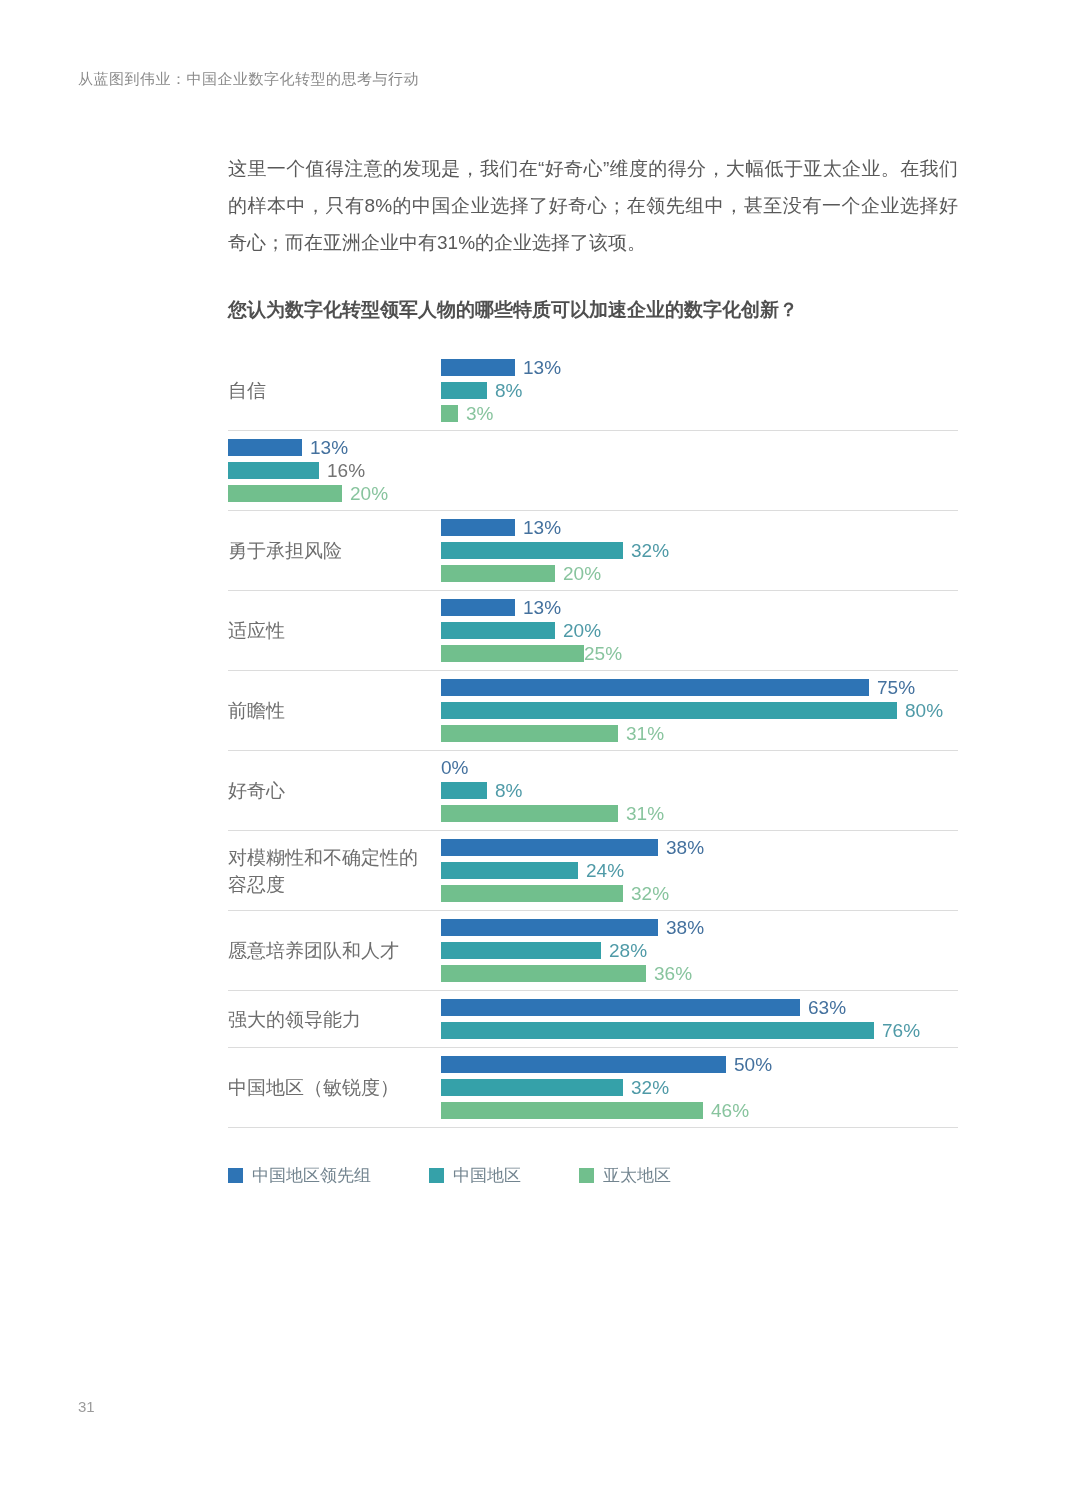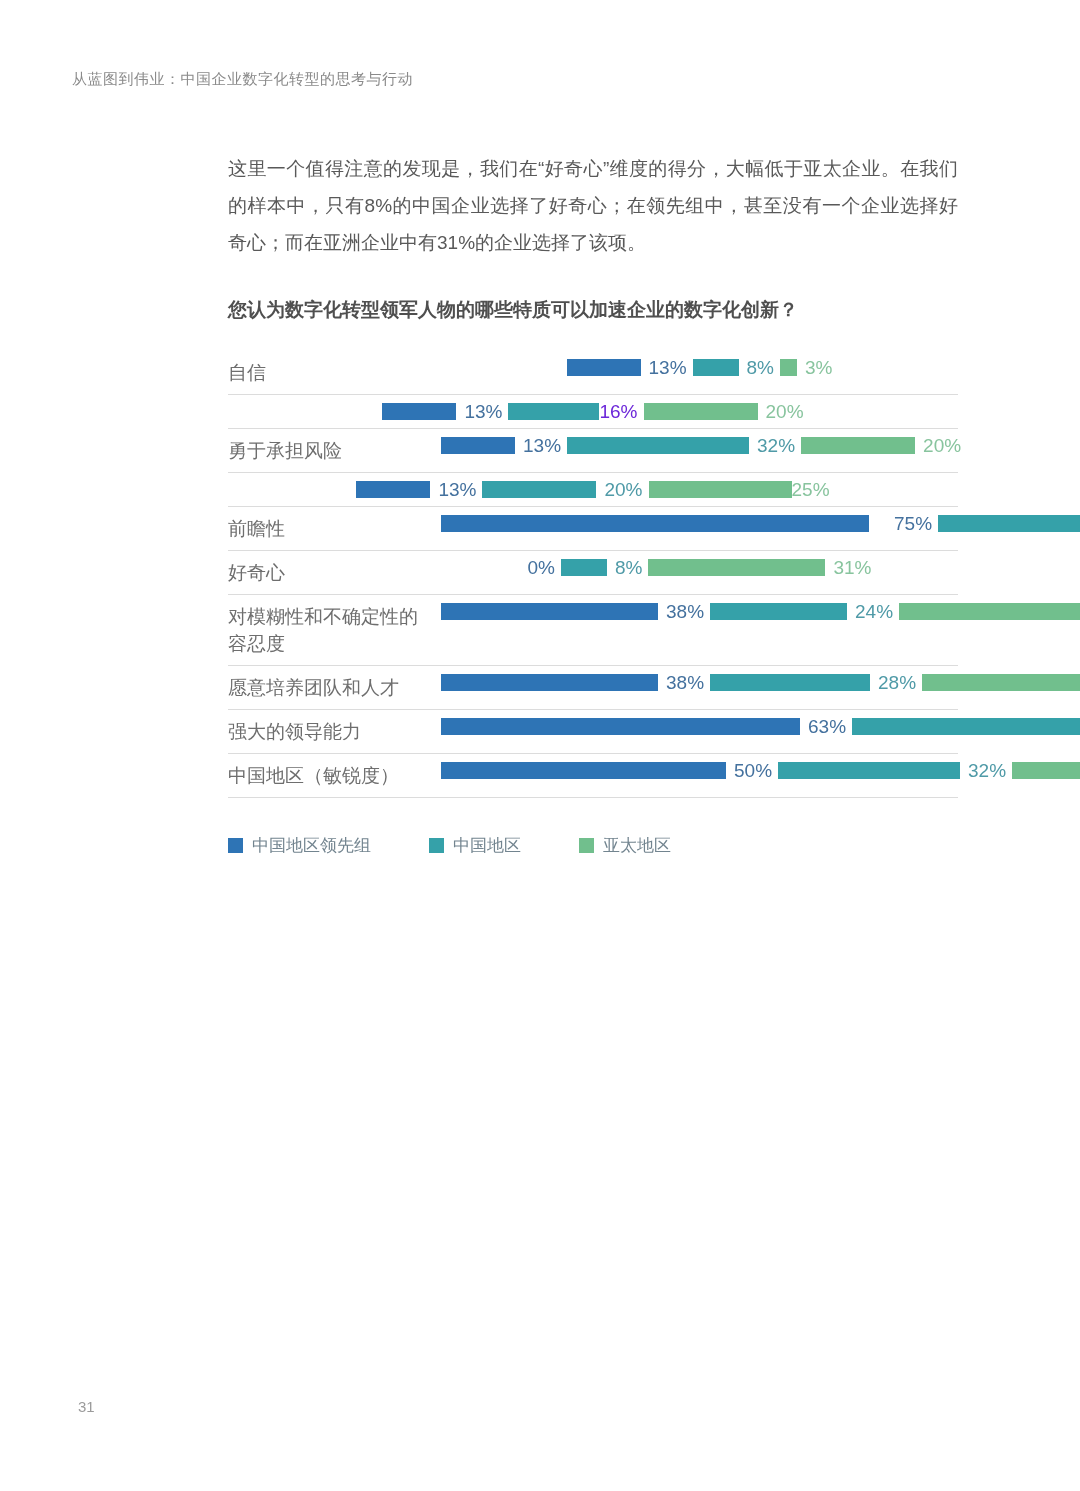--- a/index.html
+++ b/index.html
@@ -5,21 +5,21 @@
   html,body{margin:0;padding:0;}
   body{
     width:1080px;height:1491px;
     background:#ffffff;
     position:relative;
     font-family:"Liberation Sans","DejaVu Sans",sans-serif;
     color:#595959;
     overflow:hidden;
   }
   .doc-header{
-    position:absolute;left:72px;top:70px;
+    position:absolute;left:78px;top:70px;
     font-size:15px;color:#8a8a8a;letter-spacing:0.5px;
   }
   .content{
     position:absolute;left:228px;top:150px;width:730px;
   }
   .para{
     font-size:19px;line-height:37px;color:#595959;
     margin:0 0 24px 0;text-align:justify;
   }
   .chart-title{
@@ -33,21 +33,21 @@
     border-bottom:1px solid #dcdcdc;
     box-sizing:content-box;
   }
   .cat-label{
     width:213px;flex:0 0 213px;
     display:flex;align-items:center;
     font-size:19px;line-height:27px;color:#6e6e6e;
     padding-right:10px;box-sizing:border-box;
   }
   .bars{
-    flex:1;display:flex;flex-direction:row;gap:6px;justify-content:center;
+    flex:1;display:flex;flex-direction:column;gap:6px;justify-content:flex-start;
   }
   .bar-line{display:flex;align-items:center;height:17px;}
   .bar{height:17px;flex:0 0 auto;}
   .pct{font-size:19px;line-height:17px;white-space:nowrap;}
   .legend{
     margin-top:36px;
     display:flex;align-items:center;gap:58px;
   }
   .legend-item{display:flex;align-items:center;}
   .legend-swatch{width:15px;height:15px;margin-right:9px;flex:0 0 aupx;}
@@ -86,21 +86,21 @@
         </div>
       </div>
       <div class="chart-row">
         <div class="bars">
           <div class="bar-line">
             <div class="bar" style="width: 74px; background: rgb(46, 116, 181);"></div>
             <span class="pct" style="color: rgb(68, 113, 158); margin-left: 8px;">13%</span>
           </div>
           <div class="bar-line">
             <div class="bar" style="width: 91px; background: rgb(53, 161, 169);"></div>
-            <span class="pct" style="color: #6d28d9; ">16%</span>
+            <span class="pct" style="color: #737373; margin-left: 8px;">16%</span>
           </div>
           <div class="bar-line">
             <div class="bar" style="width: 114px; background: rgb(113, 191, 141);"></div>
             <span class="pct" style="color: rgb(136, 196, 158); margin-left: 8px;">20%</span>
           </div>
         </div>
       </div>
       <div class="chart-row">
         <div class="cat-label">勇于承担风险</div>
         <div class="bars">
@@ -112,41 +112,42 @@
             <div class="bar" style="width: 182px; background: rgb(53, 161, 169);"></div>
             <span class="pct" style="color: rgb(79, 154, 167); margin-left: 8px;">32%</span>
           </div>
           <div class="bar-line">
             <div class="bar" style="width: 114px; background: rgb(113, 191, 141);"></div>
             <span class="pct" style="color: rgb(136, 196, 158); margin-left: 8px;">20%</span>
           </div>
         </div>
       </div>
       <div class="chart-row">
+        <div class="cat-label">适应性</div>
         <div class="bars">
           <div class="bar-line">
             <div class="bar" style="width: 74px; background: rgb(46, 116, 181);"></div>
             <span class="pct" style="color: rgb(68, 113, 158); margin-left: 8px;">13%</span>
           </div>
           <div class="bar-line">
             <div class="bar" style="width: 114px; background: rgb(53, 161, 169);"></div>
             <span class="pct" style="color: rgb(79, 154, 167); margin-left: 8px;">20%</span>
           </div>
           <div class="bar-line">
             <div class="bar" style="width: 143px; background: rgb(113, 191, 141);"></div>
             <span class="pct" style="color: rgb(136, 196, 158); ">25%</span>
           </div>
         </div>
       </div>
       <div class="chart-row">
         <div class="cat-label">前瞻性</div>
         <div class="bars">
           <div class="bar-line">
             <div class="bar" style="width: 428px; background: rgb(46, 116, 181);"></div>
-            <span class="pct" style="color: rgb(68, 113, 158); margin-left: 25px;">75%</span>
+            <span class="pct" style="color: rgb(68, 113, 158); margin-left: 8px;">75%</span>
           </div>
           <div class="bar-line">
             <div class="bar" style="width: 456px; background: rgb(53, 161, 169);"></div>
             <span class="pct" style="color: rgb(79, 154, 167); margin-left: 8px;">80%</span>
           </div>
           <div class="bar-line">
             <div class="bar" style="width: 177px; background: rgb(113, 191, 141);"></div>
             <span class="pct" style="color: rgb(136, 196, 158); margin-left: 8px;">31%</span>
           </div>
         </div>

